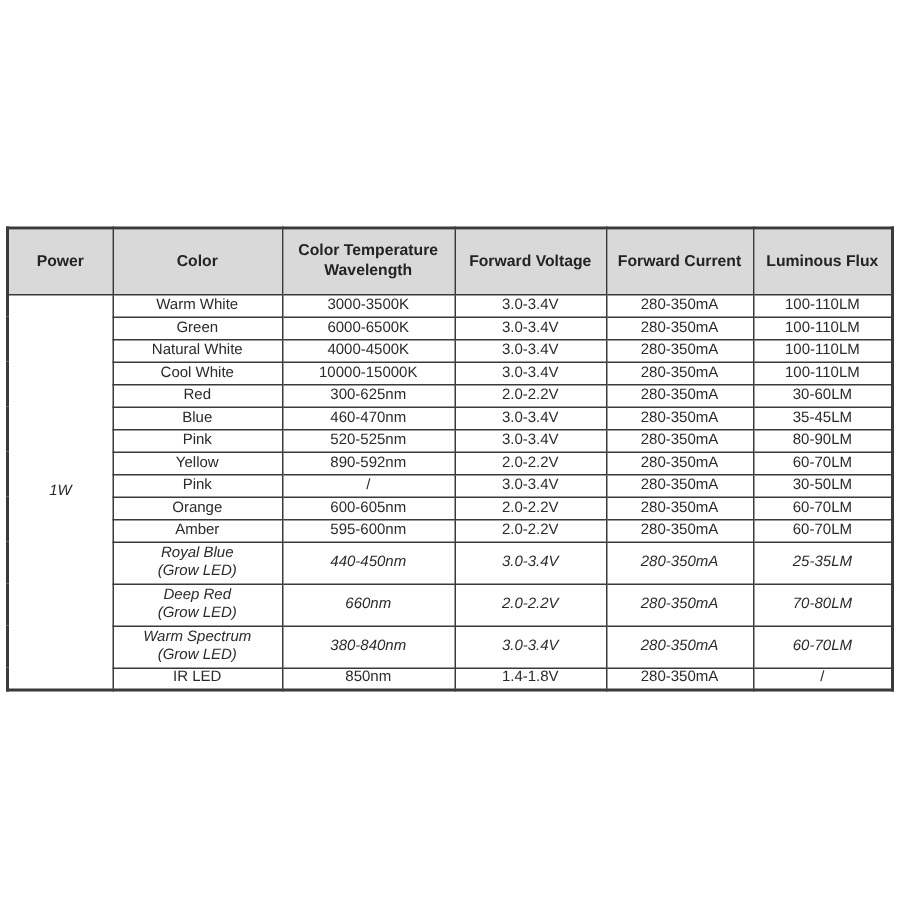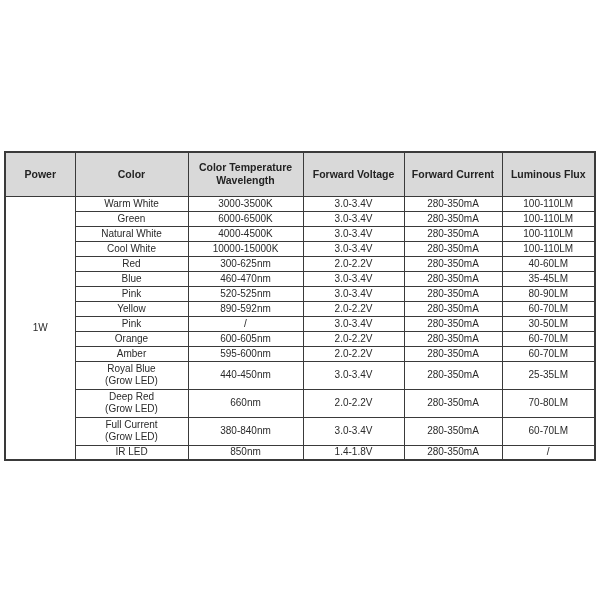--- a/index.html
+++ b/index.html
@@ -43,31 +43,33 @@
     font-weight: bold;
     color: #232323;
     line-height: 13px;
     white-space: pre-line;
   }
   table.spec tbody tr {
     height: 15px;
   }
   table.spec tbody tr.tall {
     height: 28px;
+    font-style: italic;
   }
   table.spec td {
     font-size: 10px;
     font-weight: normal;
     color: #2a2a2a;
     line-height: 12px;
     white-space: pre-line;
   }
   table.spec td.power-cell {
     font-size: 10px;
     color: #2a2a2a;
+    font-style: italic;
   }
   col.c-power  { width: 70px; }
   col.c-color  { width: 113px; }
   col.c-wave   { width: 115px; }
   col.c-volt   { width: 101px; }
   col.c-curr   { width: 98px; }
   col.c-flux   { width: 93px; }
 </style>
 </head>
 <body>
@@ -121,21 +123,21 @@
           <td>10000-15000K</td>
           <td>3.0-3.4V</td>
           <td>280-350mA</td>
           <td>100-110LM</td>
         </tr>
         <tr>
           <td>Red</td>
           <td>300-625nm</td>
           <td>2.0-2.2V</td>
           <td>280-350mA</td>
-          <td>40-60LM</td>
+          <td>30-60LM</td>
         </tr>
         <tr>
           <td>Blue</td>
           <td>460-470nm</td>
           <td>3.0-3.4V</td>
           <td>280-350mA</td>
           <td>35-45LM</td>
         </tr>
         <tr>
           <td>Pink</td>
@@ -182,21 +184,21 @@
         </tr>
         <tr class="tall">
           <td>Deep Red
 (Grow LED)</td>
           <td>660nm</td>
           <td>2.0-2.2V</td>
           <td>280-350mA</td>
           <td>70-80LM</td>
         </tr>
         <tr class="tall">
-          <td>Full Current
+          <td>Warm Spectrum
 (Grow LED)</td>
           <td>380-840nm</td>
           <td>3.0-3.4V</td>
           <td>280-350mA</td>
           <td>60-70LM</td>
         </tr>
         <tr>
           <td>IR LED</td>
           <td>850nm</td>
           <td>1.4-1.8V</td>

